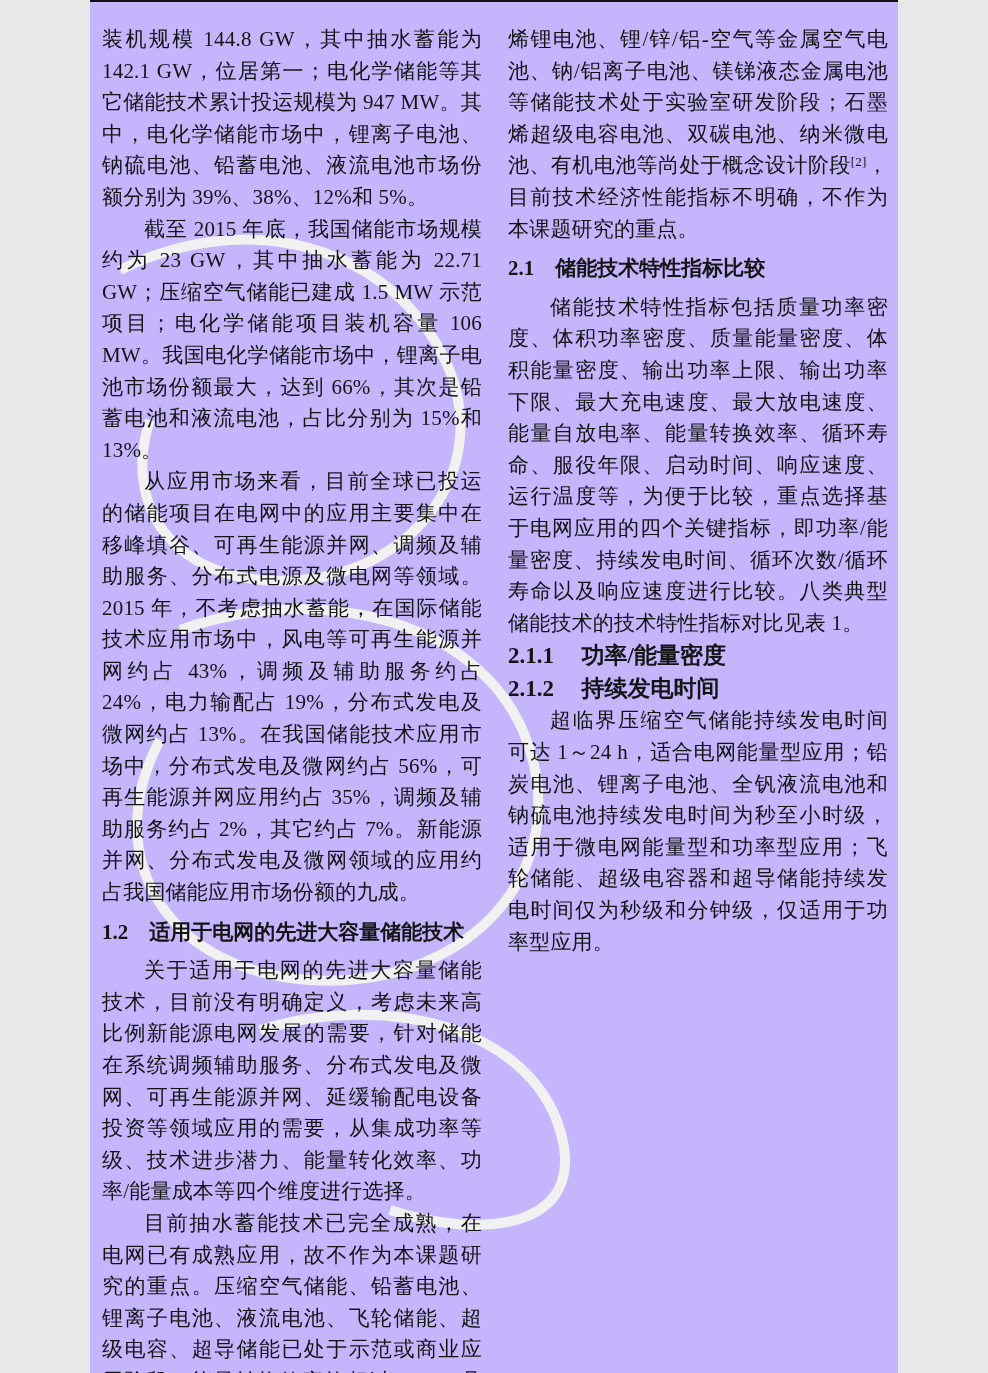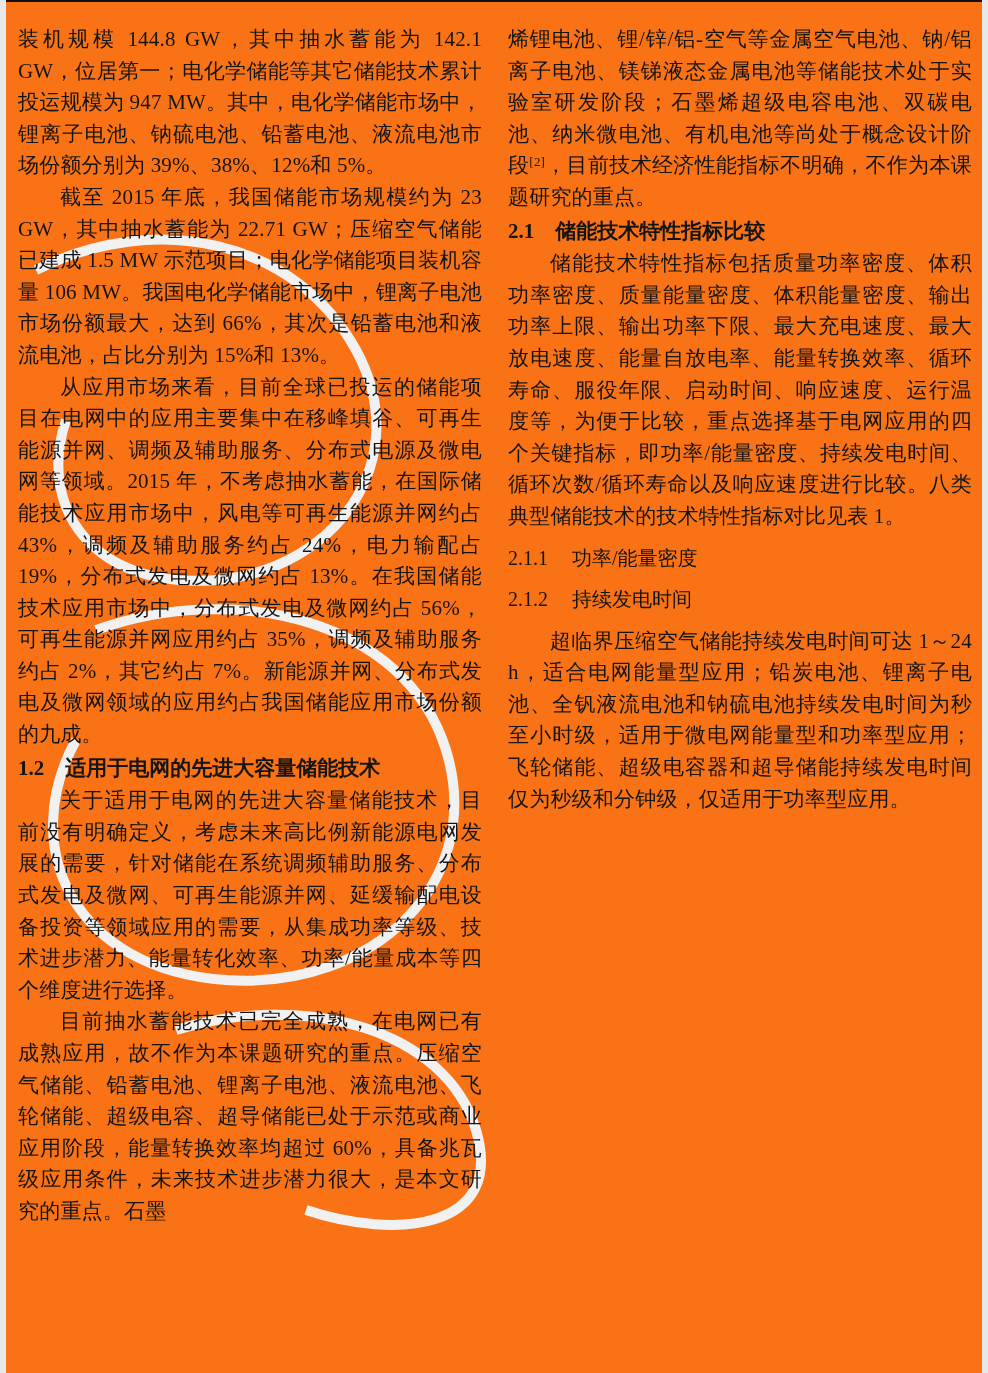--- a/index.html
+++ b/index.html
@@ -1,21 +1,21 @@
 <!DOCTYPE html>
 <html><head>
 <meta charset="utf-8">
 <style>
   html, body { margin: 0; padding: 0; background: #e8e8e8; }
   .page {
     position: relative;
-    width: 976px;
+    width: 808px;
     height: 1373px;
     margin: 0 auto;
-    background: #f97316;
+    background: #c4b5fd;
     box-sizing: border-box;
     padding: 24px 10px 0 12px;
     overflow: hidden;
     font-family: "Liberation Serif", "DejaVu Serif", serif;
     color: #141414;
   }
   .top-rule {
     position: absolute;
     top: 0; left: 0;
     width: 100%; height: 2px;
@@ -47,32 +47,32 @@
   .para.no-indent { text-indent: 0; }
   .h-l1 {
     margin: 14px 0 10px 0;
     font-size: 27px;
     line-height: 40px;
     font-weight: normal;
     white-space: nowrap;
   }
   .h-l1 .h-num { margin-right: 0.85em; }
   .h-l2 {
-    margin: 1px 0;
+    margin: 7px 0;
     font-size: 21px;
     line-height: 31.6px;
     font-weight: bold;
     font-family: "Liberation Sans", "DejaVu Sans", sans-serif;
   }
   .h-l2 .h-num { margin-right: 1.0em; font-family: "Liberation Serif", "DejaVu Serif", serif; }
   .h-l3 {
-    margin: 10px 0;
-    font-size: 20px;
+    margin: 1px 0;
+    font-size: 23px;
     line-height: 31.6px;
-    font-weight: normal;
+    font-weight: bold;
   }
   .h-l3 .h-num { margin-right: 1.2em; }
   sup.ref {
     font-size: 13px;
     line-height: 0;
     vertical-align: 6px;
   }
 </style>
 </head>
 <body>

